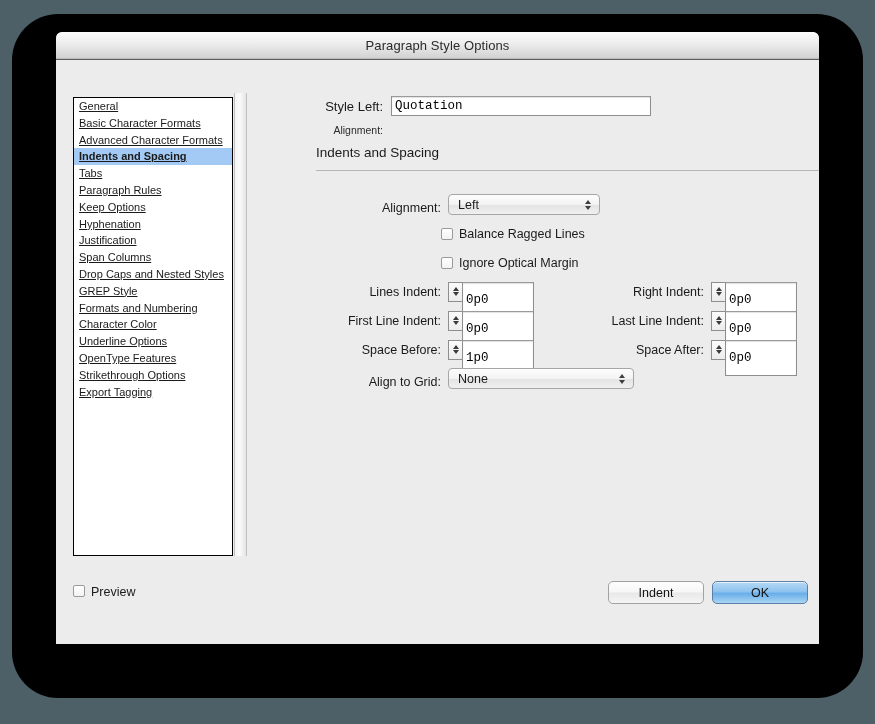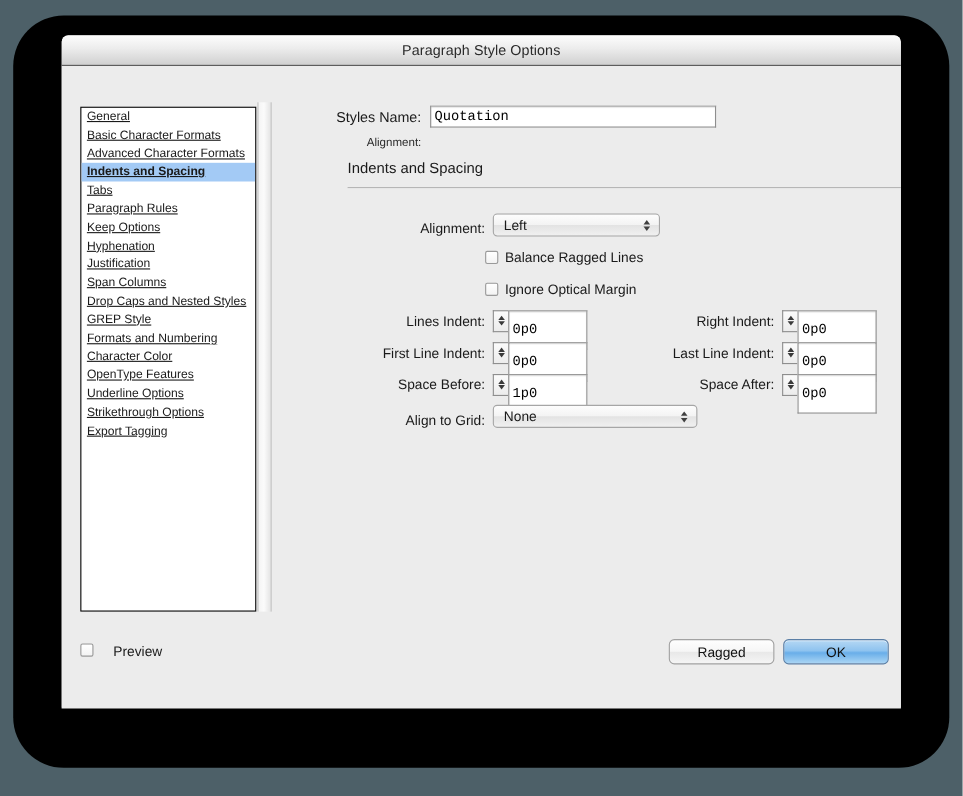--- a/index.html
+++ b/index.html
@@ -305,21 +305,20 @@
     left: 0;
     bottom: 0;
     width: 100%;
     height: 72px;
   }
   .preview-wrap {
     position: absolute;
     left: 17px;
     top: 14px;
     display: flex;
-    gap: 12px;
   }
   .preview-label {
     font-size: 12.5px;
     color: #1a1a1a;
     margin-left: 6px;
   }
   .btn {
     position: absolute;
     top: 10px;
     height: 23px;
@@ -366,32 +365,32 @@
       <div class="sb-item">Tabs</div>
       <div class="sb-item">Paragraph Rules</div>
       <div class="sb-item">Keep Options</div>
       <div class="sb-item">Hyphenation</div>
       <div class="sb-item">Justification</div>
       <div class="sb-item">Span Columns</div>
       <div class="sb-item">Drop Caps and Nested Styles</div>
       <div class="sb-item">GREP Style</div>
       <div class="sb-item">Formats and Numbering</div>
       <div class="sb-item">Character Color</div>
+      <div class="sb-item">Underline Options</div>
       <div class="sb-item">OpenType Features</div>
-      <div class="sb-item">Underline Options</div>
       <div class="sb-item">Strikethrough Options</div>
       <div class="sb-item">Export Tagging</div>
     </div>
 
     <div class="sb-scrolltrack"></div>
 
     <div class="pane">
 
       <div class="style-name-row">
-        <span class="style-name-label">Styles Name:</span>
+        <span class="style-name-label">Style Left:</span>
         <input class="text-field style-name-field" type="text" value="Quotation" style="">
       </div>
 
       <div class="location-row">
         <span class="location-label">Alignment:</span>
         <span class="location-label" style="width:auto;text-align:left;padding:0;"></span>
       </div>
 
       <div class="section-title">Indents and Spacing</div>
       <div class="section-rule"></div>
@@ -493,18 +492,18 @@
         </div>
 
       </div>
     </div>
 
     <div class="bottom">
       <div class="preview-wrap">
         <span class="checkbox" style="margin-right:0;"></span>
         <span class="preview-label">Preview</span>
       </div>
-      <div class="btn btn-cancel">Ragged</div>
+      <div class="btn btn-cancel">Indent</div>
       <div class="btn btn-ok">OK</div>
     </div>
 
   </div>
 </div>
 
 </body></html>

